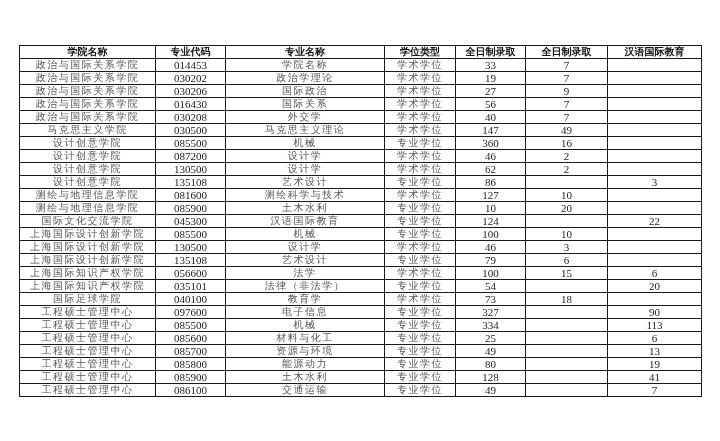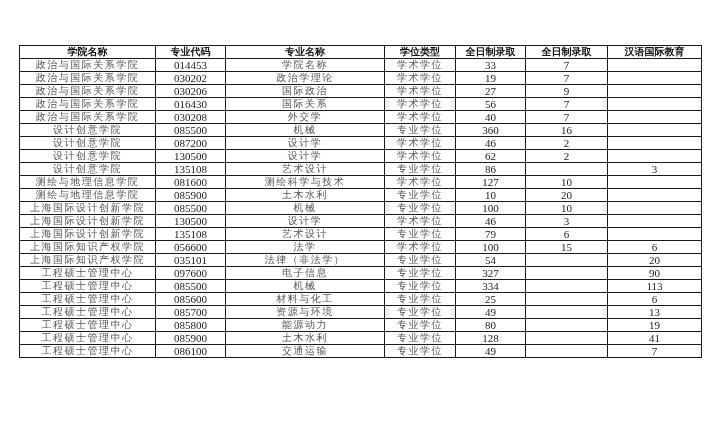--- a/index.html
+++ b/index.html
@@ -78,20 +78,29 @@
       <tr>
         <td class="cn">政治与国际关系学院</td>
         <td class="num">030208</td>
         <td class="cn">外交学</td>
         <td class="cn">学术学位</td>
         <td class="num">40</td>
         <td class="num">7</td>
         <td class="num"></td>
       </tr>
       <tr>
+        <td class="cn">马克思主义学院</td>
+        <td class="num">030500</td>
+        <td class="cn">马克思主义理论</td>
+        <td class="cn">学术学位</td>
+        <td class="num">147</td>
+        <td class="num">49</td>
+        <td class="num"></td>
+      </tr>
+      <tr>
         <td class="cn">设计创意学院</td>
         <td class="num">085500</td>
         <td class="cn">机械</td>
         <td class="cn">专业学位</td>
         <td class="num">360</td>
         <td class="num">16</td>
         <td class="num"></td>
       </tr>
       <tr>
         <td class="cn">设计创意学院</td>
@@ -132,20 +141,29 @@
       <tr>
         <td class="cn">测绘与地理信息学院</td>
         <td class="num">085900</td>
         <td class="cn">土木水利</td>
         <td class="cn">专业学位</td>
         <td class="num">10</td>
         <td class="num">20</td>
         <td class="num"></td>
       </tr>
       <tr>
+        <td class="cn">国际文化交流学院</td>
+        <td class="num">045300</td>
+        <td class="cn">汉语国际教育</td>
+        <td class="cn">专业学位</td>
+        <td class="num">124</td>
+        <td class="num"></td>
+        <td class="num">22</td>
+      </tr>
+      <tr>
         <td class="cn">上海国际设计创新学院</td>
         <td class="num">085500</td>
         <td class="cn">机械</td>
         <td class="cn">专业学位</td>
         <td class="num">100</td>
         <td class="num">10</td>
         <td class="num"></td>
       </tr>
       <tr>
         <td class="cn">上海国际设计创新学院</td>
@@ -175,20 +193,29 @@
         <td class="num">6</td>
       </tr>
       <tr>
         <td class="cn">上海国际知识产权学院</td>
         <td class="num">035101</td>
         <td class="cn">法律（非法学）</td>
         <td class="cn">专业学位</td>
         <td class="num">54</td>
         <td class="num"></td>
         <td class="num">20</td>
+      </tr>
+      <tr>
+        <td class="cn">国际足球学院</td>
+        <td class="num">040100</td>
+        <td class="cn">教育学</td>
+        <td class="cn">学术学位</td>
+        <td class="num">73</td>
+        <td class="num">18</td>
+        <td class="num"></td>
       </tr>
       <tr>
         <td class="cn">工程硕士管理中心</td>
         <td class="num">097600</td>
         <td class="cn">电子信息</td>
         <td class="cn">专业学位</td>
         <td class="num">327</td>
         <td class="num"></td>
         <td class="num">90</td>
       </tr>

